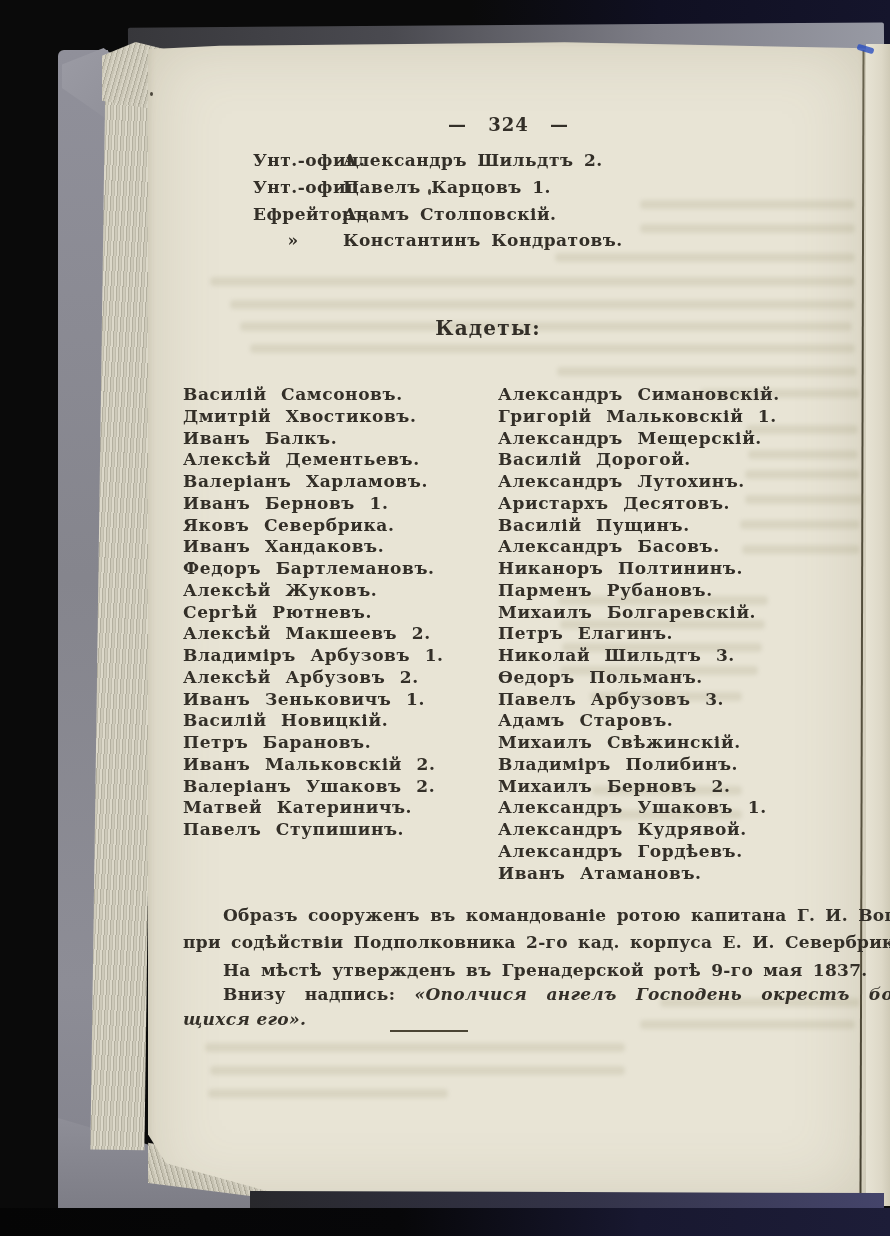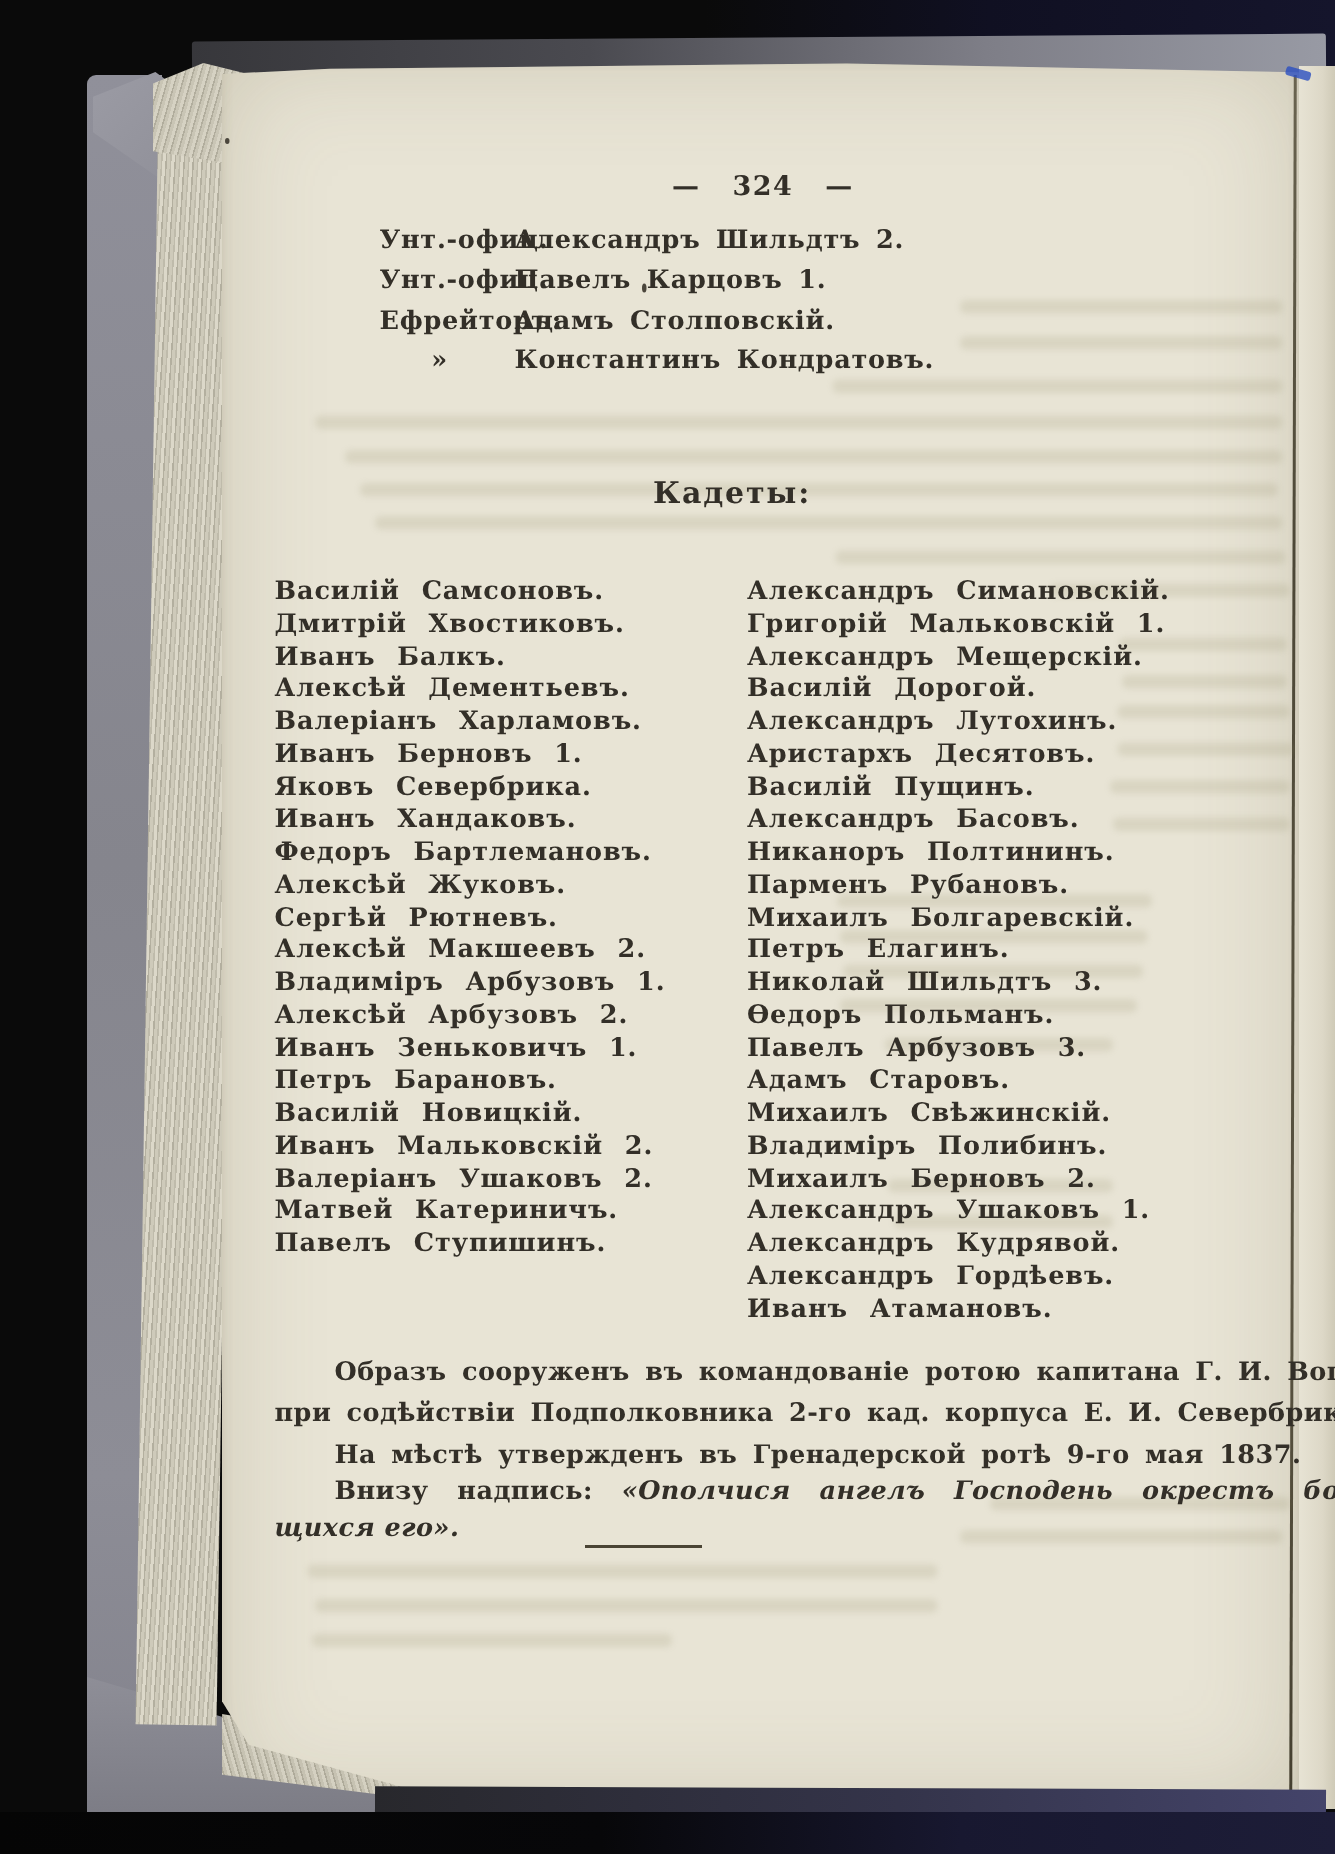--- a/index.html
+++ b/index.html
@@ -188,23 +188,23 @@
 
 
         <div class="name-row">Алексѣй Макшеевъ 2.</div>
 
         <div class="name-row">Владиміръ Арбузовъ 1.</div>
 
         <div class="name-row">Алексѣй Арбузовъ 2.</div>
 
         <div class="name-row">Иванъ Зеньковичъ 1.</div>
 
+        <div class="name-row">Василій Новицкій.</div>
+
         <div class="name-row">Петръ Барановъ.</div>
-
-        <div class="name-row">Василій Новицкій.</div>
 
         <div class="name-row">Иванъ Мальковскій 2.</div>
 
         <div class="name-row">Валеріанъ Ушаковъ 2.</div>
 
         <div class="name-row">Матвей Катериничъ.</div>
 
 
         <div class="name-row">Павелъ Ступишинъ.</div>
       </div>

